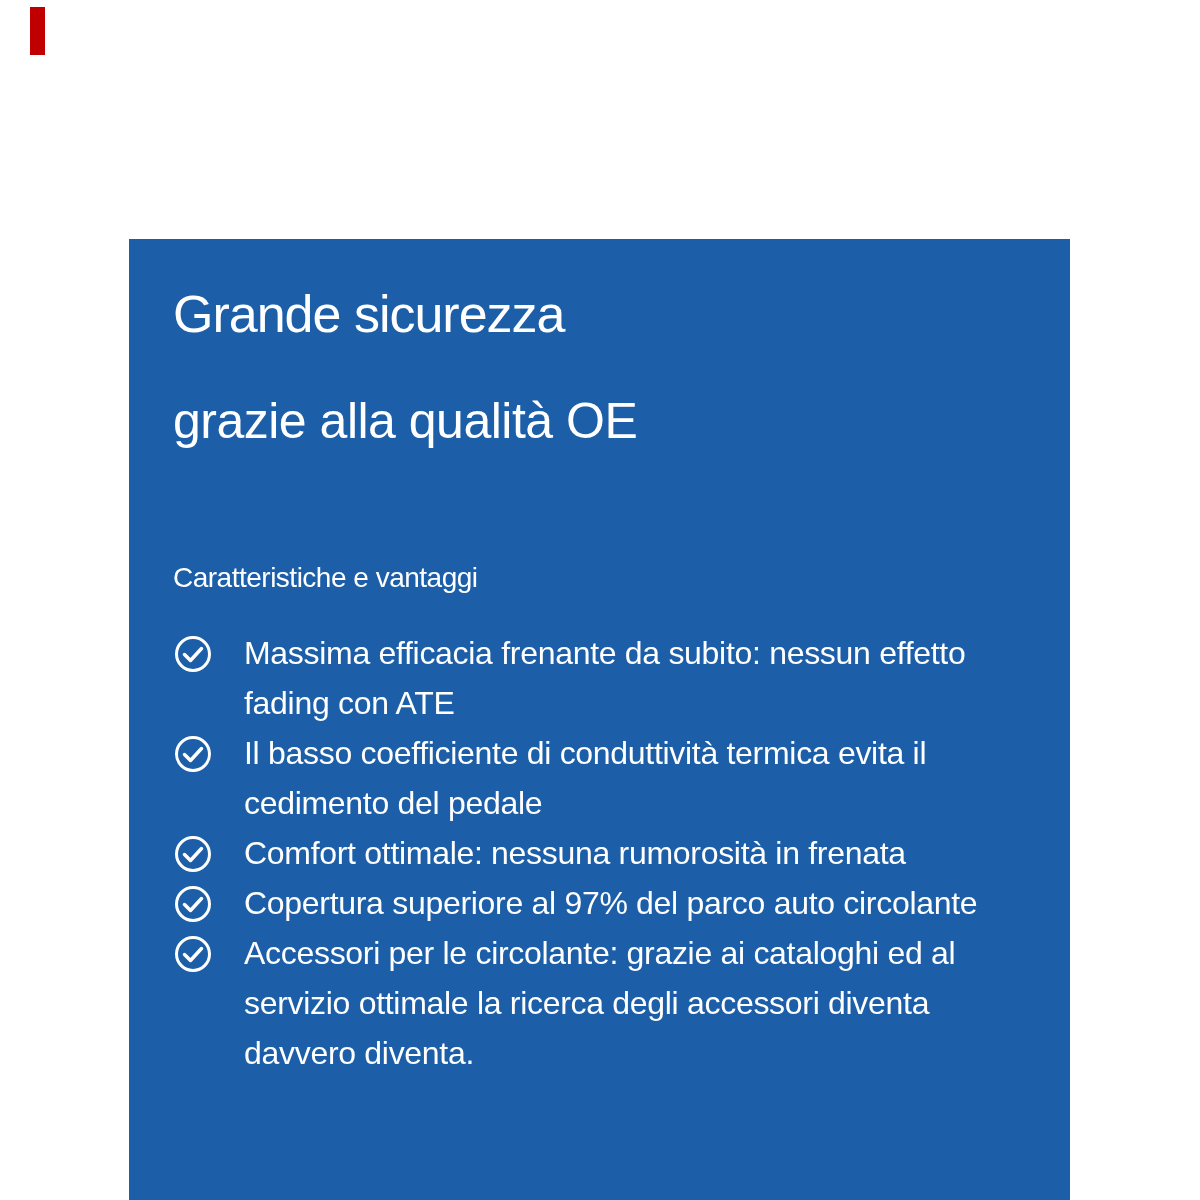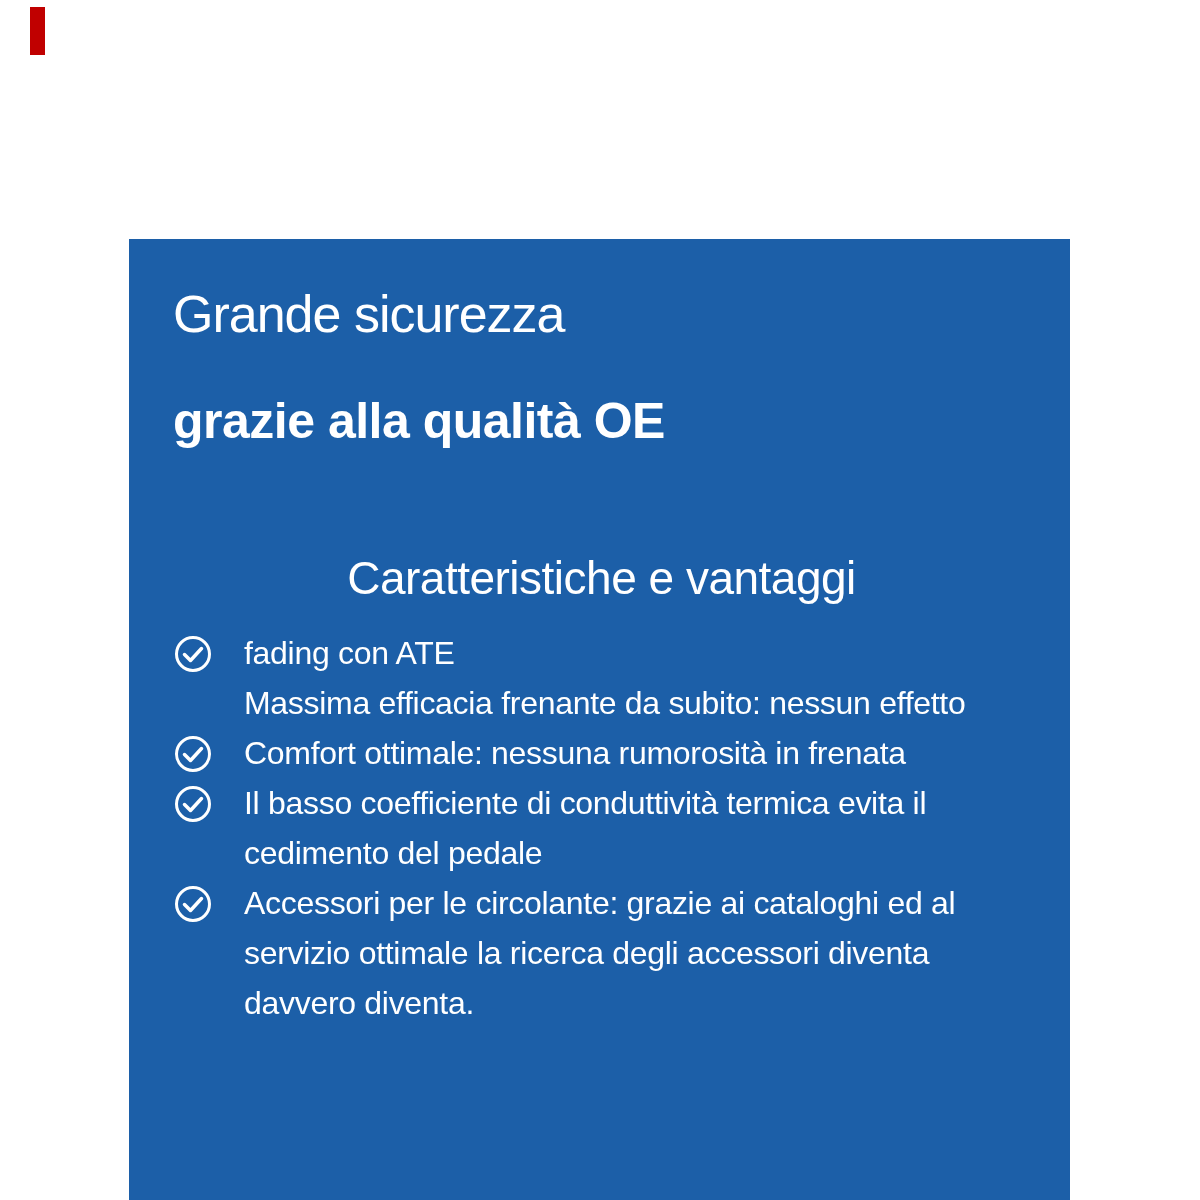--- a/index.html
+++ b/index.html
@@ -39,31 +39,30 @@
   .headline-light {
     margin: 0;
     font-size: 52px;
     font-weight: 400;
     line-height: 60px;
     letter-spacing: -1px;
   }
   .headline-bold {
     margin: 46px 0 0 0;
     font-size: 50px;
-    font-weight: 700;
+    font-weight: 400;
     line-height: 62px;
     letter-spacing: -0.5px;
   }
   .section-heading {
     margin: 102px 0 0 0;
-    font-size: 46px;
+    font-size: 28px;
     font-weight: 400;
     line-height: 48px;
     letter-spacing: -0.5px;
-    text-align: center;
   }
   .benefits-list {
     margin: 26px 0 0 0;
     padding: 0;
     list-style: none;
   }
   .bullet {
     display: flex;
     align-items: flex-start;
   }
@@ -91,22 +90,35 @@
   <h3 class="section-heading">Caratteristiche e vantaggi</h3>
   <ul class="benefits-list">
   <li class="bullet">
     <span class="bullet-icon">
       <svg viewBox="0 0 40 40" fill="none" xmlns="http://www.w3.org/2000/svg">
         <circle cx="20" cy="20" r="16.5" stroke="#ffffff" stroke-width="3"></circle>
         <path d="M11.5 20.5 L17.5 26.5 L28.5 14.5" stroke="#ffffff" stroke-width="3.5" stroke-linecap="round" stroke-linejoin="round"></path>
       </svg>
     </span>
     <span class="bullet-text">
+          <div>Massima efficacia frenante da subito: nessun effetto</div>
           <div>fading con ATE</div>
-          <div>Massima efficacia frenante da subito: nessun effetto</div>
+        </span>
+  </li>
+
+  <li class="bullet">
+    <span class="bullet-icon">
+      <svg viewBox="0 0 40 40" fill="none" xmlns="http://www.w3.org/2000/svg">
+        <circle cx="20" cy="20" r="16.5" stroke="#ffffff" stroke-width="3"></circle>
+        <path d="M11.5 20.5 L17.5 26.5 L28.5 14.5" stroke="#ffffff" stroke-width="3.5" stroke-linecap="round" stroke-linejoin="round"></path>
+      </svg>
+    </span>
+    <span class="bullet-text">
+          <div>Il basso coefficiente di conduttività termica evita il</div>
+          <div>cedimento del pedale</div>
         </span>
   </li>
 
   <li class="bullet">
     <span class="bullet-icon">
       <svg viewBox="0 0 40 40" fill="none" xmlns="http://www.w3.org/2000/svg">
         <circle cx="20" cy="20" r="16.5" stroke="#ffffff" stroke-width="3"></circle>
         <path d="M11.5 20.5 L17.5 26.5 L28.5 14.5" stroke="#ffffff" stroke-width="3.5" stroke-linecap="round" stroke-linejoin="round"></path>
       </svg>
     </span>
@@ -116,25 +128,23 @@
   </li>
 
   <li class="bullet">
     <span class="bullet-icon">
       <svg viewBox="0 0 40 40" fill="none" xmlns="http://www.w3.org/2000/svg">
         <circle cx="20" cy="20" r="16.5" stroke="#ffffff" stroke-width="3"></circle>
         <path d="M11.5 20.5 L17.5 26.5 L28.5 14.5" stroke="#ffffff" stroke-width="3.5" stroke-linecap="round" stroke-linejoin="round"></path>
       </svg>
     </span>
     <span class="bullet-text">
-          <div>Il basso coefficiente di conduttività termica evita il</div>
-          <div>cedimento del pedale</div>
+          <div>Copertura superiore al 97% del parco auto circolante</div>
         </span>
   </li>
-
 
   <li class="bullet">
     <span class="bullet-icon">
       <svg viewBox="0 0 40 40" fill="none" xmlns="http://www.w3.org/2000/svg">
         <circle cx="20" cy="20" r="16.5" stroke="#ffffff" stroke-width="3"></circle>
         <path d="M11.5 20.5 L17.5 26.5 L28.5 14.5" stroke="#ffffff" stroke-width="3.5" stroke-linecap="round" stroke-linejoin="round"></path>
       </svg>
     </span>
     <span class="bullet-text">
           <div>Accessori per le circolante: grazie ai cataloghi ed al</div>

